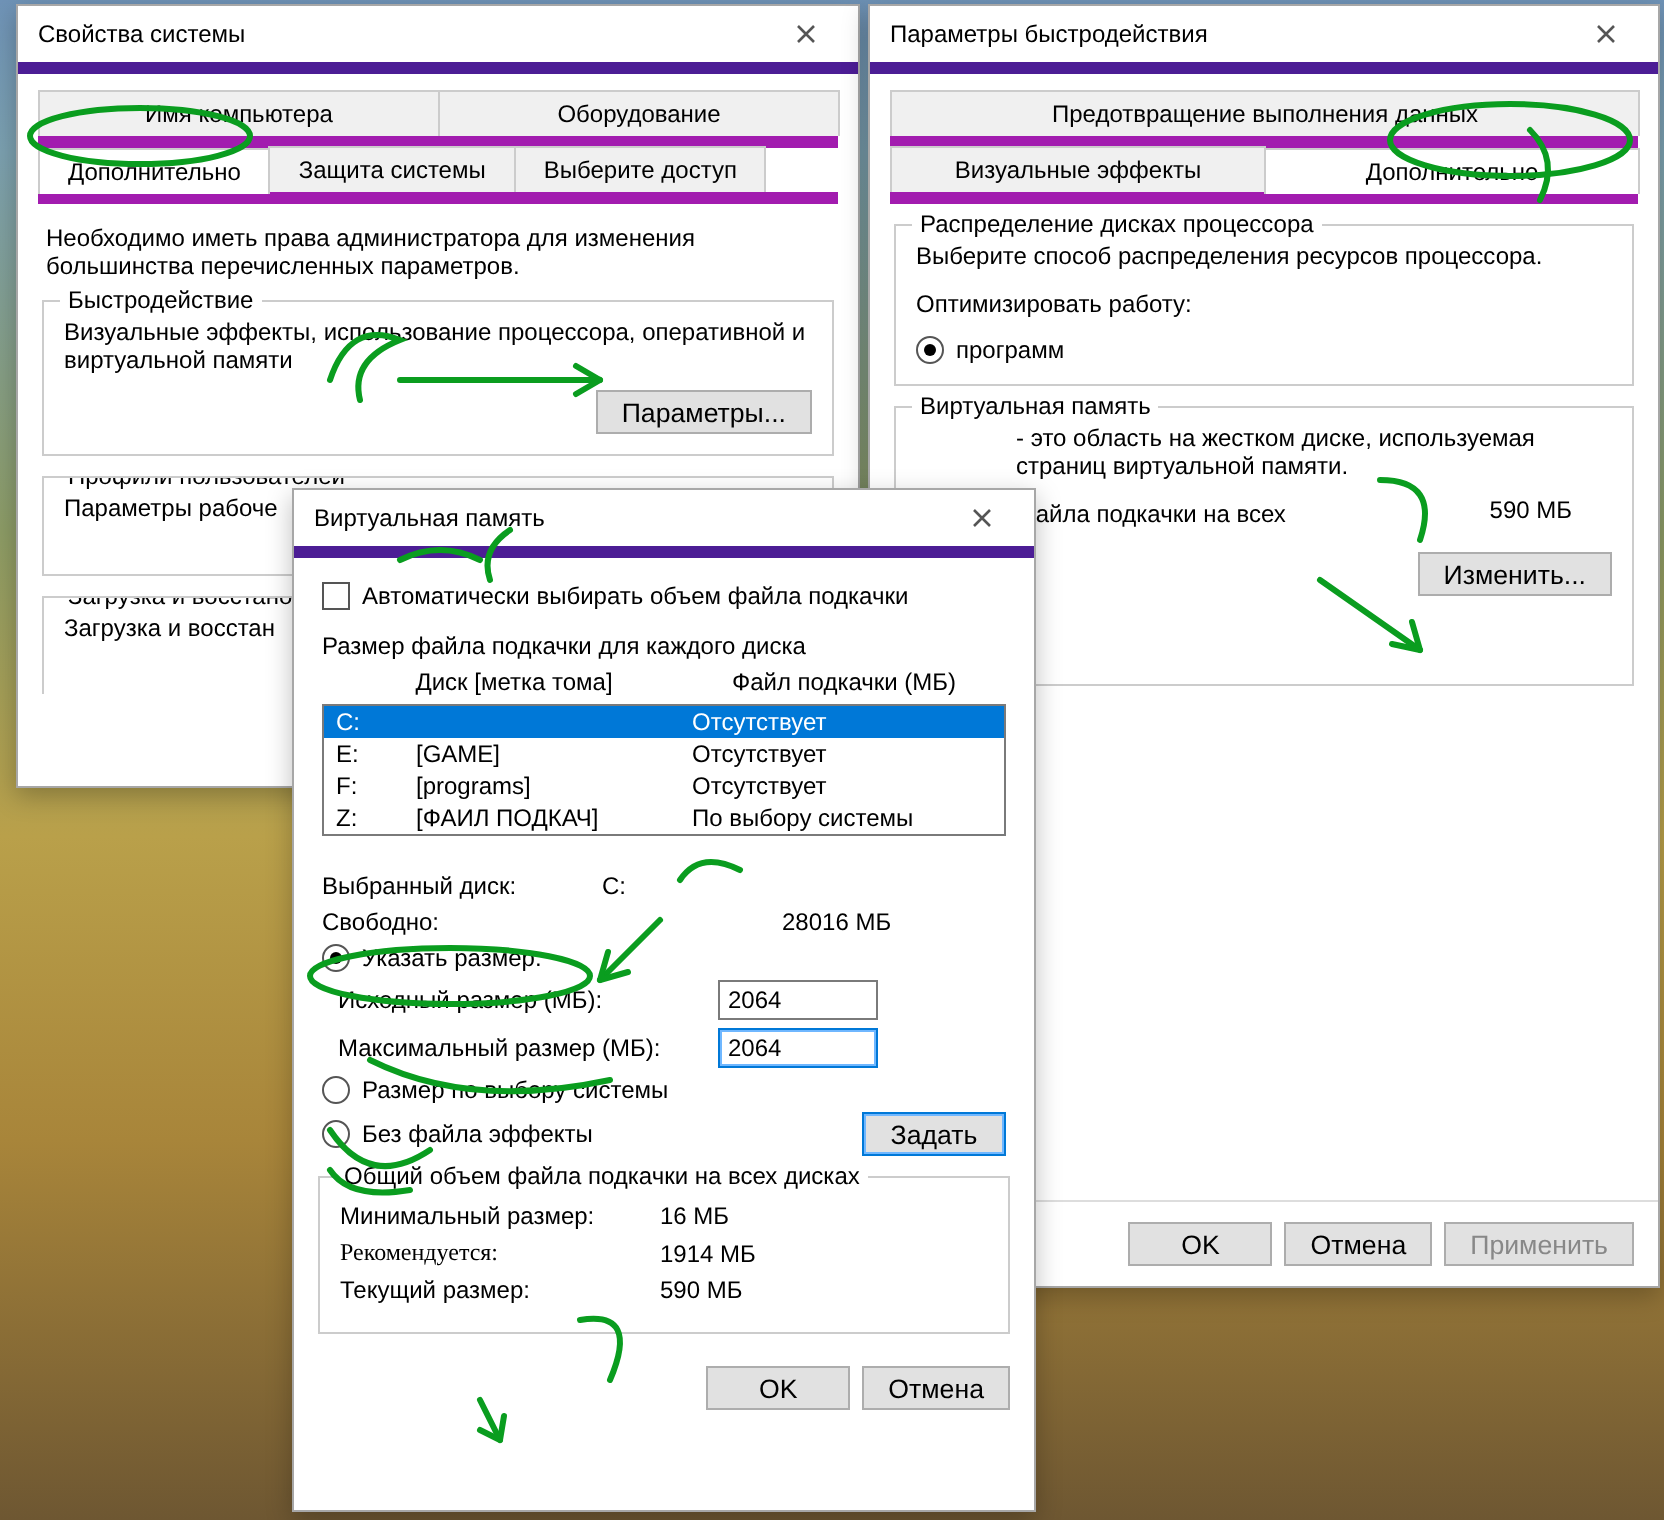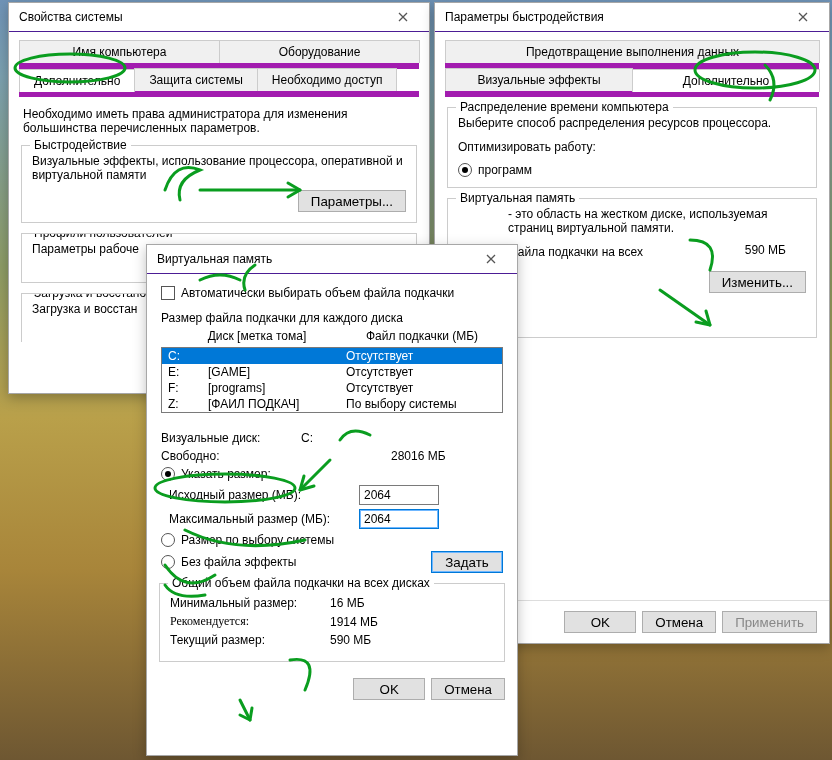--- a/index.html
+++ b/index.html
@@ -1,19 +1,19 @@
 <!DOCTYPE html>
 <html><head>
 <meta charset="utf-8">
 <style>
   html,body{margin:0;padding:0;font-family:"Segoe UI",Tahoma,sans-serif;font-size:12px;color:#000;}
   body{width:832px;height:760px;position:relative;overflow:hidden;
     background:linear-gradient(180deg,#6f93b7 0%,#7ca1b0 10%,#8d9c66 35%,#b9a04a 55%,#a8853a 75%,#6e5732 100%);}
   .window{position:absolute;background:#fff;border:1px solid #a7a7a7;box-shadow:0 4px 12px rgba(0,0,0,.25);}
-  .titlebar{display:flex;align-items:center;justify-content:space-between;height:28px;padding:0 6px 0 10px;background:#fff;border-bottom:1px solid #4c1d95;}
+  .titlebar{display:flex;align-items:center;justify-content:space-between;height:28px;padding:0 6px 0 10px;background:#fff;border-bottom:6px solid #4c1d95;}
   .titlebar .title{font-size:12px;}
   .titlebar .close{width:40px;height:20px;display:flex;align-items:center;justify-content:center;color:#555;}
   .titlebar .close svg{width:10px;height:10px;}
   .tabstrip{display:flex;border-bottom:6px solid #a21caf;margin:8px 10px 0;}
   .tab{padding:4px 14px;border:1px solid #ccc;border-bottom:none;background:#f0f0f0;margin-right:-1px;position:relative;}
   .tab.active{background:#fff;top:1px;}
   .group{border:1px solid #ccc;margin:10px 12px;padding:8px 10px 10px;position:relative;}
   .group .legend{position:absolute;top:-8px;left:8px;background:#fff;padding:0 4px;font-size:12px;}
   .btn{height:22px;padding:0 12px;border:1px solid #adadad;background:#e1e1e1;display:inline-flex;align-items:center;justify-content:center;min-width:72px;}
   .btn.disabled{color:#888;}
@@ -58,21 +58,21 @@
         </svg>
       </span>
   </div>
   <div class="tabstrip">
     <div class="tab" style="flex:1;text-align:center;">Имя компьютера</div>
     <div class="tab" style="flex:1;text-align:center;">Оборудование</div>
   </div>
   <div class="tabstrip" style="margin-top:-1px;">
     <div class="tab active">Дополнительно</div>
     <div class="tab">Защита системы</div>
-    <div class="tab">Необходимо доступ</div>
+    <div class="tab">Выберите доступ</div>
   </div>
   <div style="padding:10px 14px 0;">Необходимо иметь права администратора для изменения большинства перечисленных параметров.</div>
 
   <div class="group">
     <span class="legend">Быстродействие</span>
     <div>Визуальные эффекты, использование процессора, оперативной и виртуальной памяти</div>
     <div style="text-align:right;margin-top:8px;">
       <button class="btn">Параметры...</button>
     </div>
   </div>
@@ -99,21 +99,21 @@
   </div>
   <div class="tabstrip" style="justify-content:center;">
     <div class="tab" style="flex:1;text-align:center;">Предотвращение выполнения данных</div>
   </div>
   <div class="tabstrip" style="margin-top:-1px;">
     <div class="tab" style="flex:1;text-align:center;">Визуальные эффекты</div>
     <div class="tab active" style="flex:1;text-align:center;">Дополнительно</div>
   </div>
 
   <div class="group">
-    <span class="legend">Распределение времени компьютера</span>
+    <span class="legend">Распределение дисках процессора</span>
     <div style="margin-bottom:10px;">Выберите способ распределения ресурсов процессора.</div>
     <div style="margin-bottom:8px;">Оптимизировать работу:</div>
     <div>
       <span class="radio sel">
           <span class="r"></span>
           <span>программ</span>
         </span>
     </div>
   </div>
 
@@ -179,21 +179,21 @@
         <div class="listrow">
           <span class="c1">Z:</span>
           <span class="c2">[ФАИЛ ПОДКАЧ]</span>
           <span class="c3">По выбору системы</span>
         </div>
       </div>
   </div>
 
   <div style="padding:10px 14px 0;">
     <div class="row">
-        <span style="width:140px;">Визуальные диск:</span>
+        <span style="width:140px;">Выбранный диск:</span>
         <span>C:</span>
       </div>
     <div class="row">
         <span style="width:140px;">Свободно:</span>
         <span style="width:90px;"></span>
         <span>28016 МБ</span>
       </div>
 
     <div class="row">
       <span class="radio sel">

